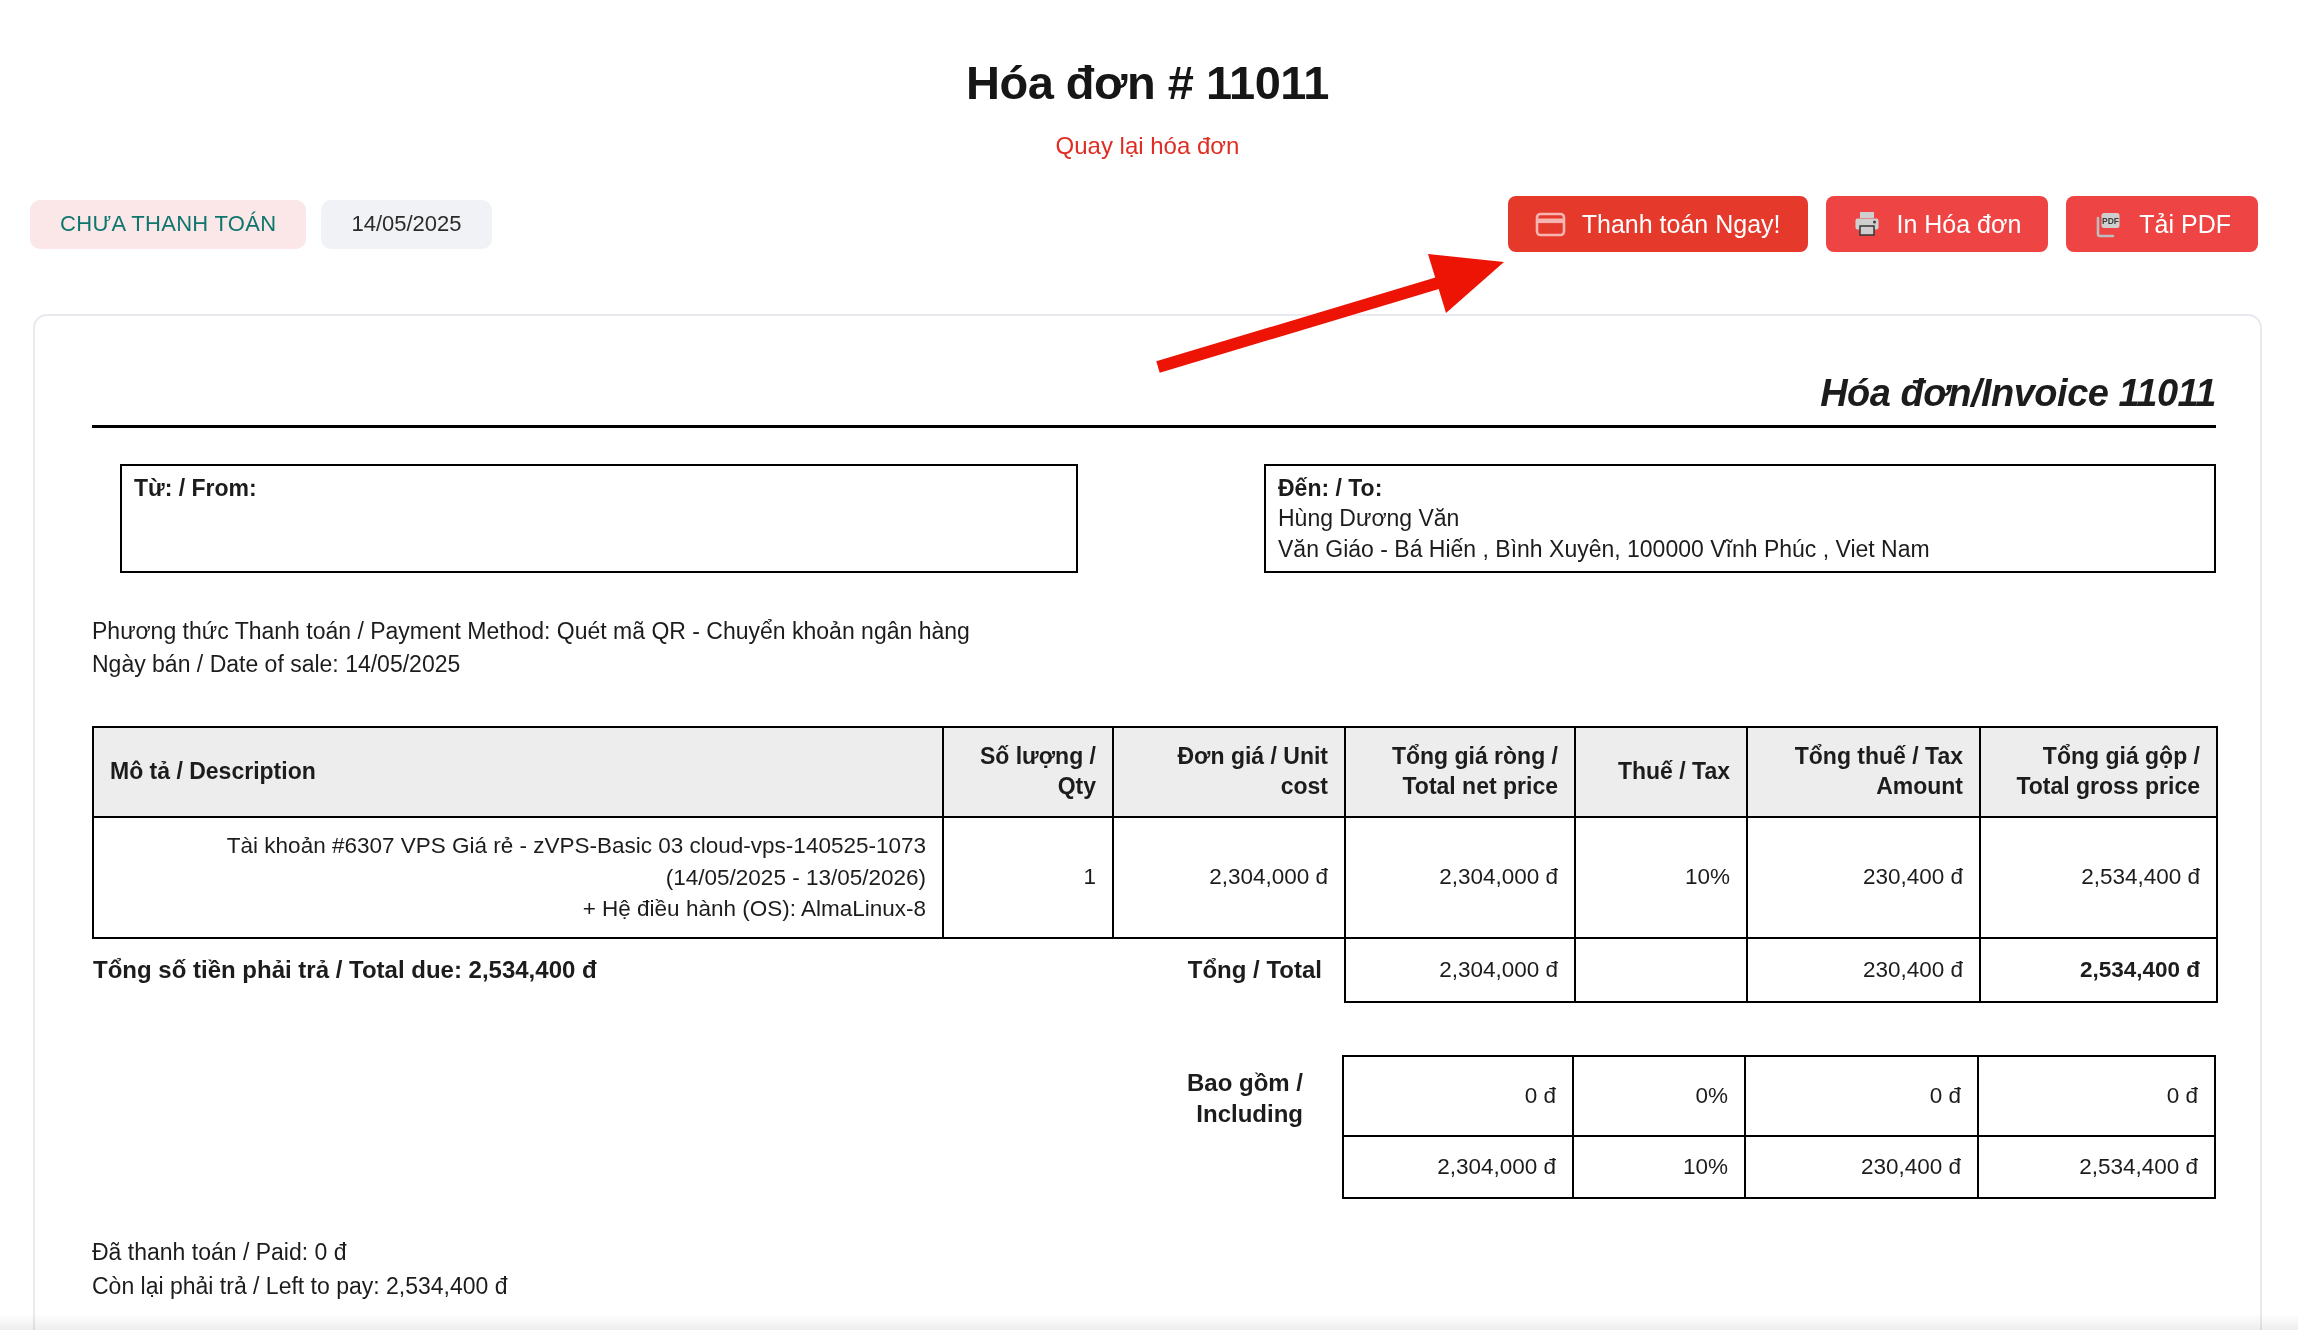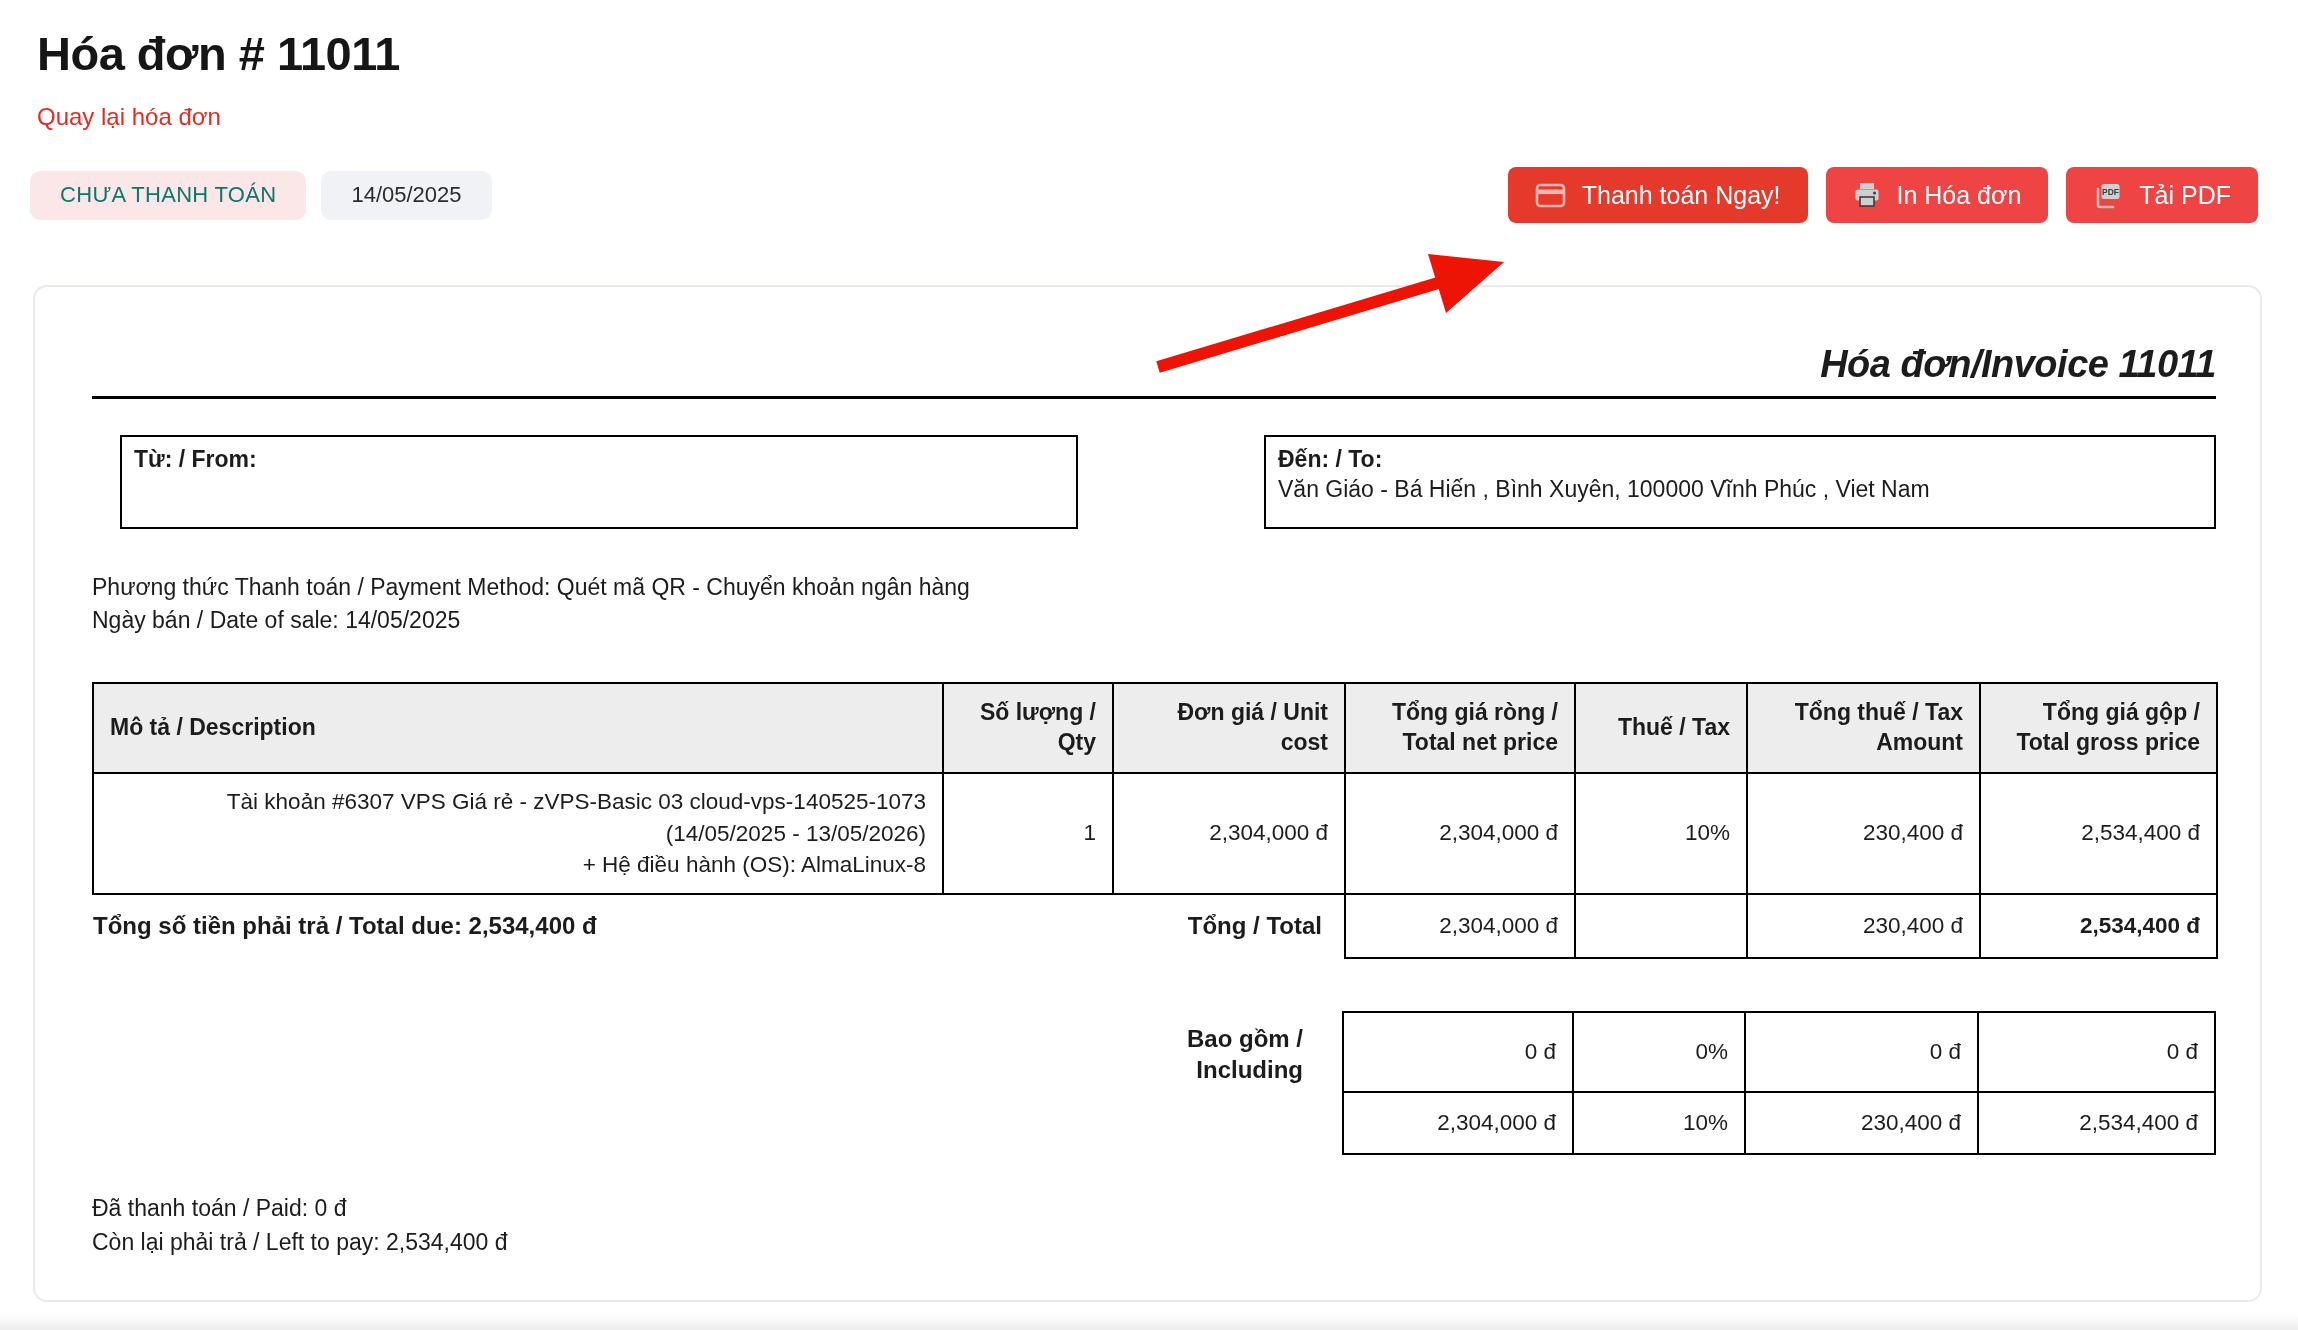--- a/index.html
+++ b/index.html
@@ -3,21 +3,21 @@
 <meta charset="utf-8">
 <style>
   * { margin:0; padding:0; box-sizing:border-box; }
   html,body { width:2298px; height:1330px; }
   body {
     position:relative; overflow:hidden; background:#ffffff;
     font-family:"Liberation Sans","DejaVu Sans",sans-serif; color:#1c1c1c;
   }
 
   
-  .page-header { padding:26px 40px 0 37px; }
+  .page-header { padding:55px 40px 0 37px;text-align:center; }
   .page-title { font-size:47px; font-weight:600; letter-spacing:-0.5px; color:#161616; }
   .back-link { display:inline-block; margin-top:22px; font-size:24px; color:#e02d23; text-decoration:none; cursor:pointer; }
 
   .toolbar { display:flex; align-items:center; margin-top:36px; padding:0 40px 0 30px; }
   .badge {
     display:inline-flex; align-items:center; justify-content:center;
     height:49px; padding:0 30px; border-radius:10px; font-size:22px;
   }
   .badge-status { background:#fbe7e7; color:#0f766e; letter-spacing:0.3px; }
   .badge-date { background:#f1f2f5; color:#2b2b2b; margin-left:15px; }
@@ -160,20 +160,21 @@
 
   <div class="doc-title">Hóa đơn/Invoice 11011</div>
   <hr class="doc-rule">
 
   <div class="addresses">
     <div class="addr-box addr-from">
       <div class="addr-label">Từ: / From:</div>
     </div>
     <div class="addr-box addr-to">
       <div class="addr-label">Đến: / To:</div>
+      <div>Hùng Dương Văn</div>
       <div>Văn Giáo - Bá Hiến , Bình Xuyên, 100000 Vĩnh Phúc , Viet Nam</div>
     </div>
   </div>
 
   <div class="payment-lines">
     <div>Phương thức Thanh toán / Payment Method: Quét mã QR - Chuyển khoản ngân hàng</div>
     <div>Ngày bán / Date of sale: 14/05/2025</div>
   </div>
 
   <table class="items">

